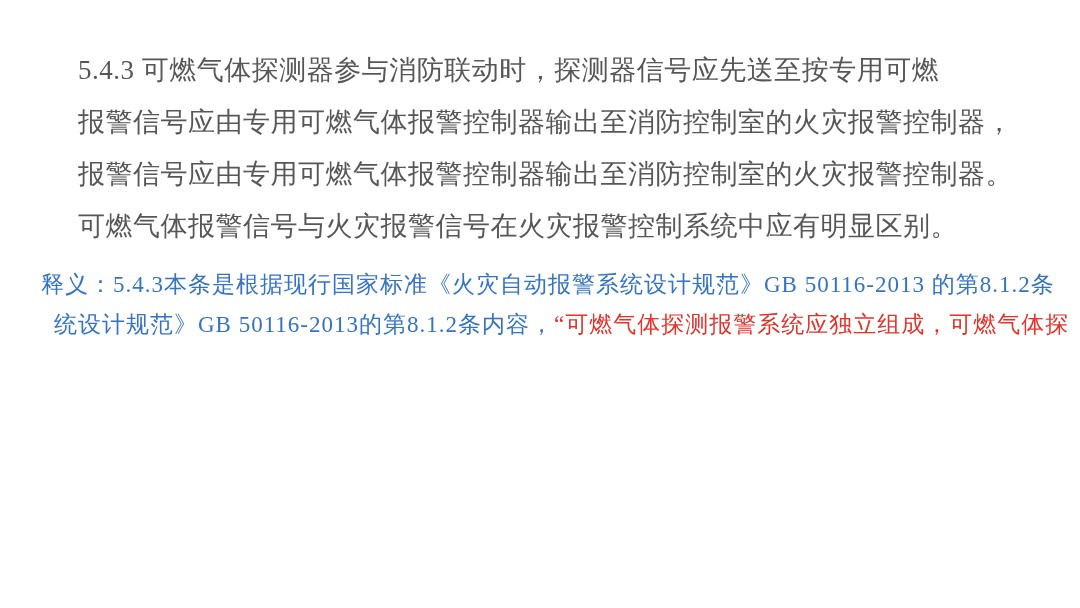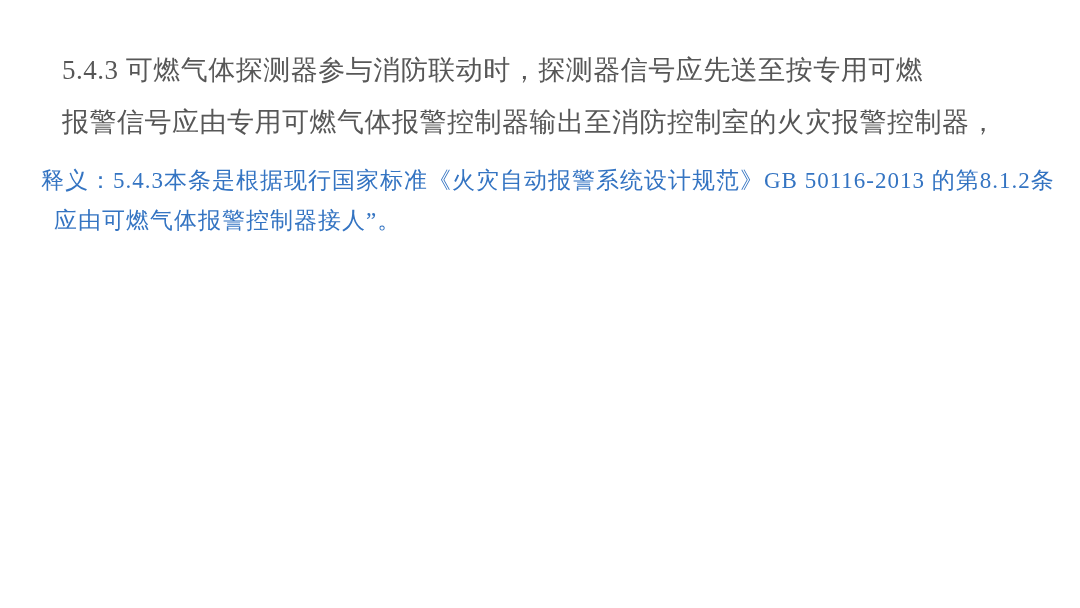--- a/index.html
+++ b/index.html
@@ -23,20 +23,21 @@
   .clause {
     padding: 44px 40px 0 62px;
     color: var(--clause);
     font-size: 27px;
     letter-spacing: 0.5px;
   }
   .clause .line {
     height: 52px;
     line-height: 52px;
     white-space: nowrap;
+    margin-left: 16px;
   }
   .commentary {
     margin-top: 13px;
     padding: 0 20px 0 54px;
     font-size: 23px;
     letter-spacing: 1px;
   }
   .commentary .line {
     height: 40px;
     line-height: 40px;
@@ -46,18 +47,20 @@
   .seg-blue { color: var(--blue); margin-top: 20px; }
   .seg-red  { color: var(--red); }
 </style>
 </head>
 <body>
 
 <div class="page">
   <div class="clause" id="clause">
       <div class="line">5.4.3 可燃气体探测器参与消防联动时，探测器信号应先送至按专用可燃</div>
       <div class="line">报警信号应由专用可燃气体报警控制器输出至消防控制室的火灾报警控制器，</div>
+      <div class="line">报警信号应由专用可燃气体报警控制器输出至消防控制室的火灾报警控制器。</div>
+      <div class="line">可燃气体报警信号与火灾报警信号在火灾报警控制系统中应有明显区别。</div>
     </div>
   <div class="commentary" id="commentary">
       <div class="line"><span class="seg-blue">释义：5.4.3本条是根据现行国家标准《火灾自动报警系统设计规范》GB 50116-2013 的第8.1.2条</span></div>
-      <div class="line"><span class="seg-blue">应由可燃气体报警控制器接人”。</span></div>
+      <div class="line"><span class="seg-blue">统设计规范》GB 50116-2013的第8.1.2条内容，</span><span class="seg-red">“可燃气体探测报警系统应独立组成，可燃气体探</span></div>
     </div>
 </div>
 
 </body></html>

